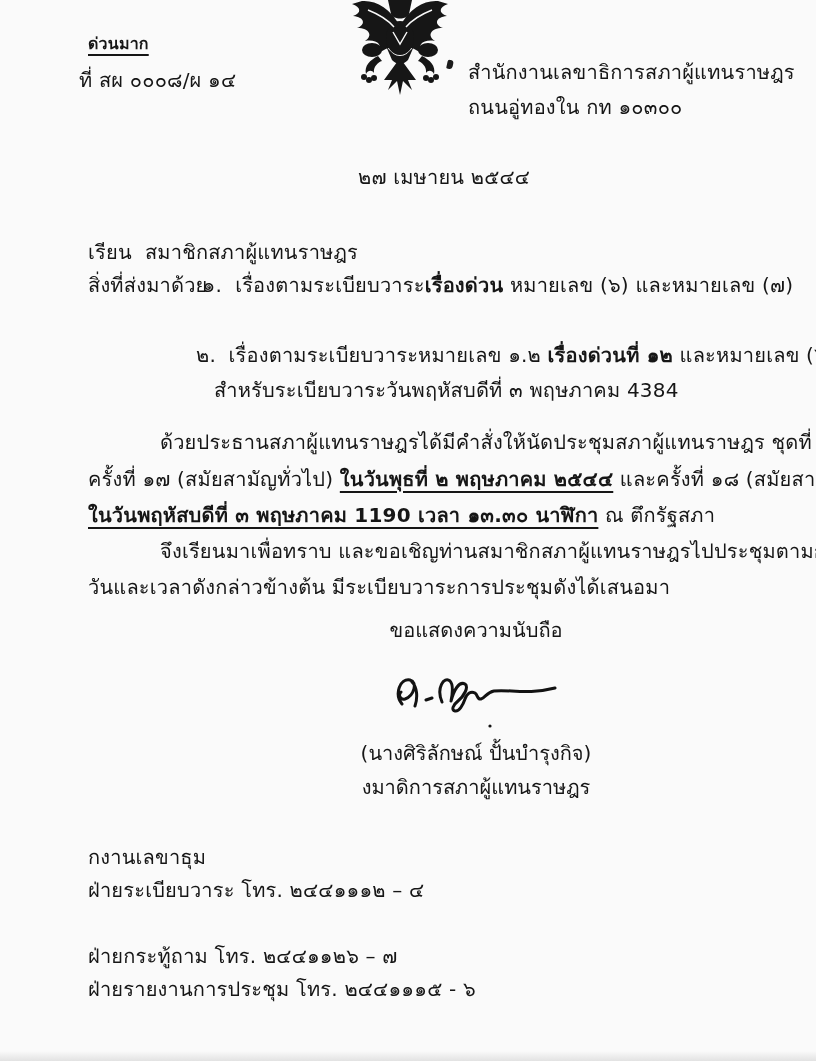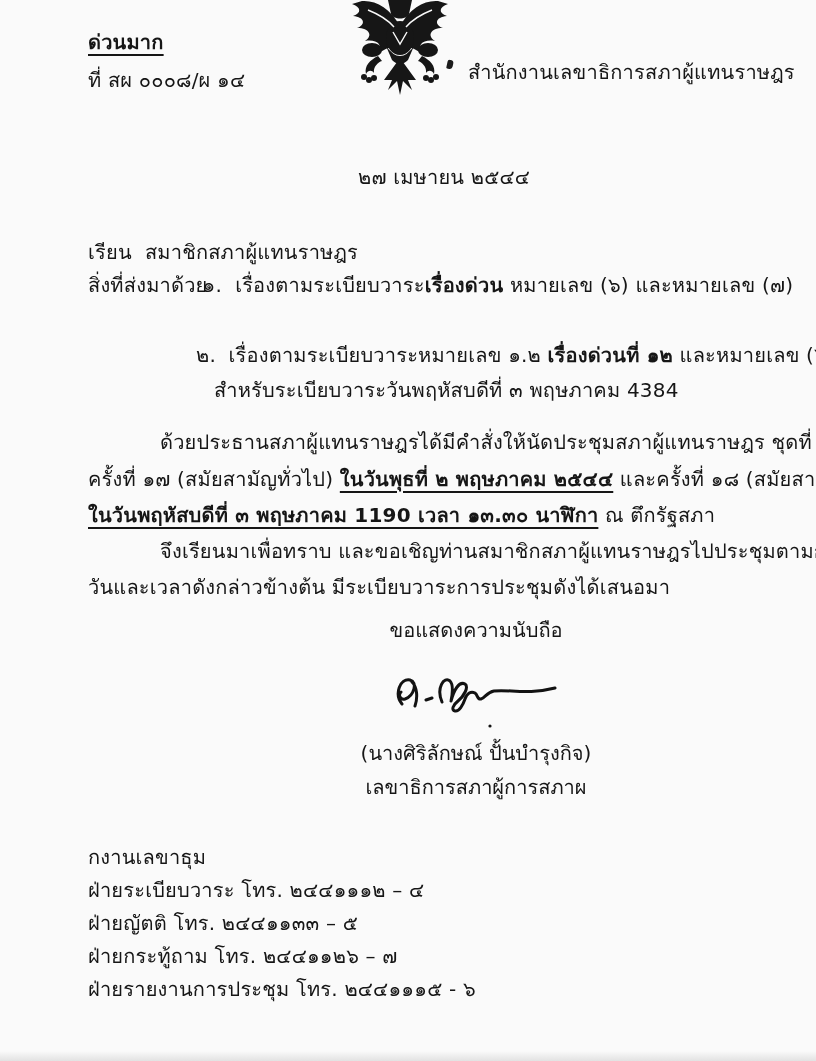--- a/index.html
+++ b/index.html
@@ -27,25 +27,24 @@
     line-height:28px;
     letter-spacing:0.2px;
   }
   .b{font-weight:bold;}
   .u{
     text-decoration:underline;
     text-underline-offset:5px;
     text-decoration-thickness:1.5px;
   }
   .urgent{
-    font-size:20px;font-weight:bold;
+    font-size:16px;font-weight:bold;
     text-decoration:underline;
     text-underline-offset:5px;
     text-decoration-thickness:2px;
-    font-family:Liberation Mono, monospace;
   }
   .center-col{
     position:absolute;left:336px;width:280px;
     text-align:center;white-space:nowrap;
     font-size:20px;
   }
   .emblem{position:absolute;left:338px;top:0;}
   .sig{position:absolute;left:390px;top:664px;}
   .speck{
     position:absolute;left:447px;top:60px;width:6px;height:9px;
@@ -53,21 +52,21 @@
   }
   .enc-label{display:inline-block;width:108px;}
   .enc-no{display:inline-block;width:26px;}
 </style>
 </head>
 <body>
 
 <div class="page">
 
   <div class="line urgent" style="left:88px;top:30px;">ด่วนมาก</div>
-  <div class="line" style="left:88px;top:66px;">ที่ สผ ๐๐๐๘/ผ ๑๔</div>
+  <div class="line" style="left:79px;top:66px;">ที่ สผ ๐๐๐๘/ผ ๑๔</div>
 
   <div class="emblem">
     <svg width="124" height="96" viewBox="0 0 124 96" aria-hidden="true">
       <g fill="#161616">
         <path d="M62,26 C52,8 38,0 24,1 L14,4 C23,7 24,13 15,16 C27,17 28,25 19,28 C32,28 35,36 27,41 C39,39 45,45 41,53 C49,47 57,45 62,50 Z"></path>
         <path d="M62,26 C72,8 86,0 100,1 L110,4 C101,7 100,13 109,16 C97,17 96,25 105,28 C92,28 89,36 97,41 C85,39 79,45 83,53 C75,47 67,45 62,50 Z"></path>
         <ellipse cx="34" cy="50" rx="10" ry="7"></ellipse>
         <ellipse cx="90" cy="50" rx="10" ry="7"></ellipse>
         <path d="M50,0 h24 l-3,14 c-2,6 -16,6 -18,0 z"></path>
         <ellipse cx="62" cy="38" rx="14" ry="17"></ellipse>
@@ -86,20 +85,21 @@
         <path d="M30,10 C40,14 50,20 56,27"></path>
         <path d="M94,10 C84,14 74,20 68,27"></path>
         <path d="M55,32 L62,44 L69,32"></path>
       </g>
     </svg>
   </div>
 
   <div class="speck"></div>
 
   <div class="line" style="left:468px;top:58px;">สำนักงานเลขาธิการสภาผู้แทนราษฎร</div>
+  <div class="line" style="left:468px;top:93px;">ถนนอู่ทองใน กท ๑๐๓๐๐</div>
 
   <div class="line" style="left:358px;top:163px;">๒๗ เมษายน ๒๕๔๔</div>
 
 
   <div class="line" style="left:88px;top:238px;">
     <span>เรียน</span>&nbsp;&nbsp;<span>สมาชิกสภาผู้แทนราษฎร</span>
   </div>
 
   <div class="line" style="left:88px;top:271px;">
     <span class="enc-label">สิ่งที่ส่งมาด้วย</span>
@@ -127,21 +127,20 @@
   <div class="center-col" style="top:614px;">ขอแสดงความนับถือ</div>
 
   <div class="sig">
     <svg width="175" height="66" viewBox="0 0 175 66" aria-hidden="true">
       <path d="M12,40 C4,30 10,14 20,16 C28,18 24,32 15,35 C10,36 8,31 11,28 M22,18 C27,23 28,33 25,42 M36,36 l6,-2 M52,38 C46,24 54,12 60,17 C64,21 62,32 61,37 C64,26 69,17 75,20 C79,23 74,32 68,37 C63,41 61,46 65,47 C69,48 73,41 75,35 C77,29 81,27 85,29 C88,31 87,36 91,35 C95,34 97,28 104,27 C118,25 138,31 165,24" fill="none" stroke="#121212" stroke-width="3" stroke-linecap="round" stroke-linejoin="round"></path>
       <circle cx="100" cy="62" r="1.6" fill="#121212"></circle>
     </svg>
   </div>
 
   <div class="center-col" style="top:737px;">(นางศิริลักษณ์ ปั้นบำรุงกิจ)</div>
-  <div class="center-col" style="top:771px;">เลขาธิการสภาผู้การสภาผ</div>
+  <div class="center-col" style="top:771px;">งมาดิการสภาผู้แทนราษฎร</div>
 
   <div class="line" style="left:88px;top:843px;">กงานเลขาธุม</div>
   <div class="line" style="left:88px;top:876px;">ฝ่ายระเบียบวาระ โทร. ๒๔๔๑๑๑๒ – ๔</div>
-  <div class="line" style="left:88px;top:909px;">ฝ่ายญัตติ โทร. ๒๔๔๑๑๓๓ – ๕</div>
   <div class="line" style="left:88px;top:942px;">ฝ่ายกระทู้ถาม โทร. ๒๔๔๑๑๒๖ – ๗</div>
   <div class="line" style="left:88px;top:975px;">ฝ่ายรายงานการประชุม โทร. ๒๔๔๑๑๑๕ - ๖</div>
 
 </div>
 
 </body></html>

